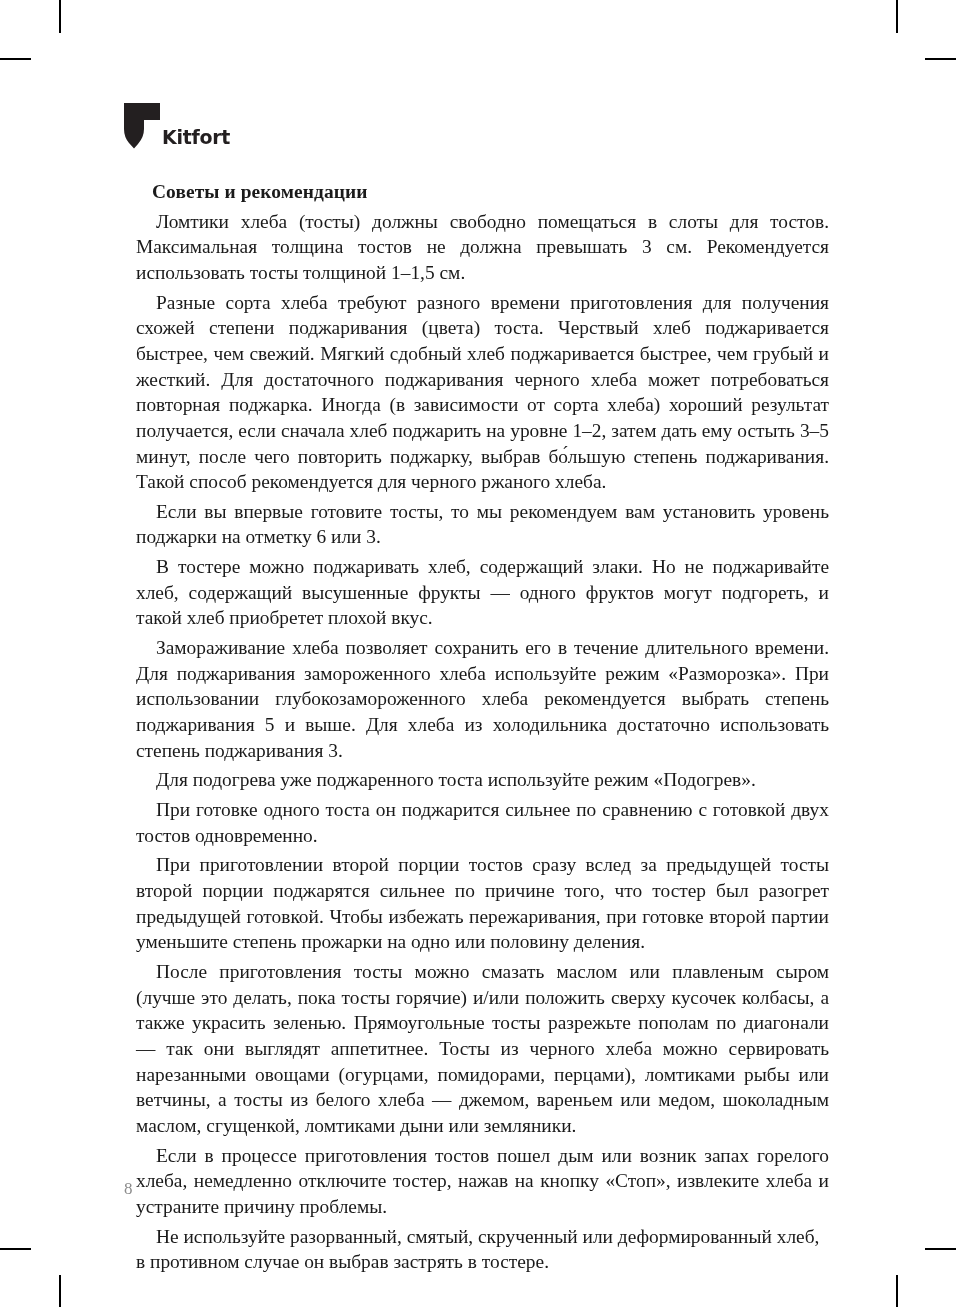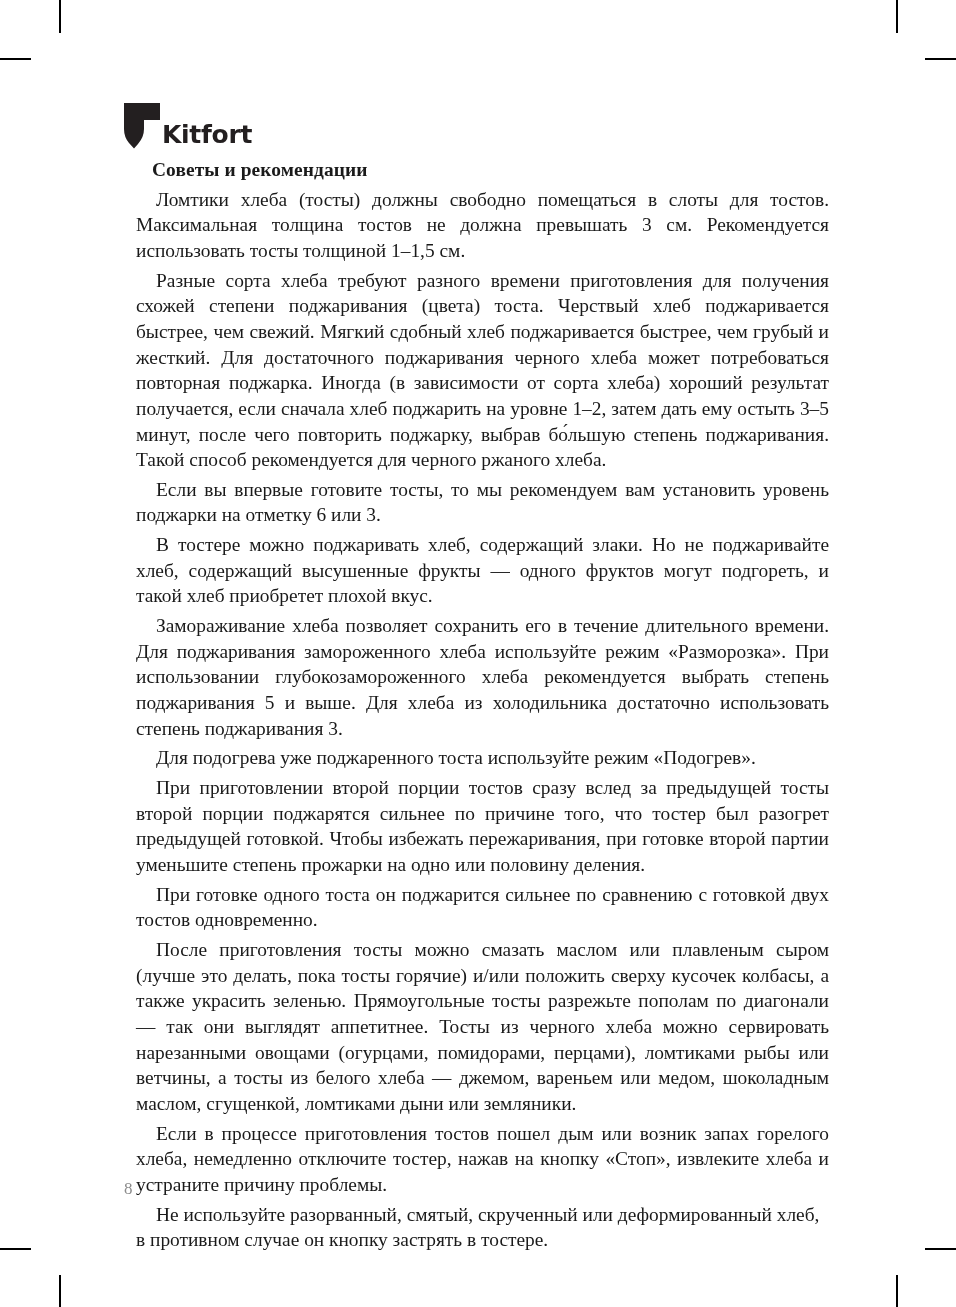--- a/index.html
+++ b/index.html
@@ -46,33 +46,33 @@
     height: 46px;
   }
   .logo-glyph {
     width: 36px;
     height: 46px;
     display: block;
   }
   .logo-word {
     font-family: "DejaVu Sans", "Liberation Sans", sans-serif;
     font-weight: 700;
-    font-size: 25px;
+    font-size: 19px;
     letter-spacing: -0.3px;
     color: #231f20;
     line-height: 1;
     margin-left: 2px;
     margin-bottom: 2px;
   }
 
   
   #textblock {
     position: absolute;
     left: 132px;
-    top: 157px;
+    top: 179px;
     width: 701px;
   }
   h1.section-title {
     font-size: 19.4px;
     font-weight: 700;
     margin: 0 0 0 20px;
     padding: 0;
     line-height: 25.6px;
     letter-spacing: 0.1px;
   }
@@ -120,22 +120,22 @@
   </div>
 
   <div id="textblock">
     <h1 class="section-title">Советы и рекомендации</h1>
     <p class="body-par">Ломтики хлеба (тосты) должны свободно помещаться в слоты для тостов. Максимальная толщина тостов не должна превышать 3 см. Рекомендуется использовать тосты толщиной 1–1,5 см.</p>
     <p class="body-par">Разные сорта хлеба требуют разного времени приготовления для получения схожей степени поджаривания (цвета) тоста. Черствый хлеб поджаривается быстрее, чем свежий. Мягкий сдобный хлеб поджаривается быстрее, чем грубый и жесткий. Для достаточного поджаривания черного хлеба может потребоваться повторная поджарка. Иногда (в зависимости от сорта хлеба) хороший результат получается, если сначала хлеб поджарить на уровне 1–2, затем дать ему остыть 3–5 минут, после чего повторить поджарку, выбрав бо́льшую степень поджаривания. Такой способ рекомендуется для черного ржаного хлеба.</p>
     <p class="body-par">Если вы впервые готовите тосты, то мы рекомендуем вам установить уровень поджарки на отметку 6 или 3.</p>
     <p class="body-par">В тостере можно поджаривать хлеб, содержащий злаки. Но не поджаривайте хлеб, содержащий высушенные фрукты — одного фруктов могут подгореть, и такой хлеб приобретет плохой вкус.</p>
     <p class="body-par">Замораживание хлеба позволяет сохранить его в течение длительного времени. Для поджаривания замороженного хлеба используйте режим «Разморозка». При использовании глубокозамороженного хлеба рекомендуется выбрать степень поджаривания 5 и выше. Для хлеба из холодильника достаточно использовать степень поджаривания 3.</p>
     <p class="body-par">Для подогрева уже поджаренного тоста используйте режим «Подогрев».</p>
+    <p class="body-par">При готовке одного тоста он поджарится сильнее по сравнению с готовкой двух тостов одновременно.</p>
     <p class="body-par">При приготовлении второй порции тостов сразу вслед за предыдущей тосты второй порции поджарятся сильнее по причине того, что тостер был разогрет предыдущей готовкой. Чтобы избежать пережаривания, при готовке второй партии уменьшите степень прожарки на одно или половину деления.</p>
-    <p class="body-par">При готовке одного тоста он поджарится сильнее по сравнению с готовкой двух тостов одновременно.</p>
     <p class="body-par">После приготовления тосты можно смазать маслом или плавленым сыром (лучше это делать, пока тосты горячие) и/или положить сверху кусочек колбасы, а также украсить зеленью. Прямоугольные тосты разрежьте пополам по диагонали — так они выглядят аппетитнее. Тосты из черного хлеба можно сервировать нарезанными овощами (огурцами, помидорами, перцами), ломтиками рыбы или ветчины, а тосты из белого хлеба — джемом, вареньем или медом, шоколадным маслом, сгущенкой, ломтиками дыни или земляники.</p>
     <p class="body-par">Если в процессе приготовления тостов пошел дым или возник запах горелого хлеба, немедленно отключите тостер, нажав на кнопку «Стоп», извлеките хлеба и устраните причину проблемы.</p>
-    <p class="body-par">Не используйте разорванный, смятый, скрученный или деформированный хлеб, в противном случае он кнопку застрять в тостере.</p>
+    <p class="body-par">Не используйте разорванный, смятый, скрученный или деформированный хлеб, в противном случае он выбрав застрять в тостере.</p>
   </div>
 
   <div id="page-number">8</div>
 
 </div>
 
 </body></html>

